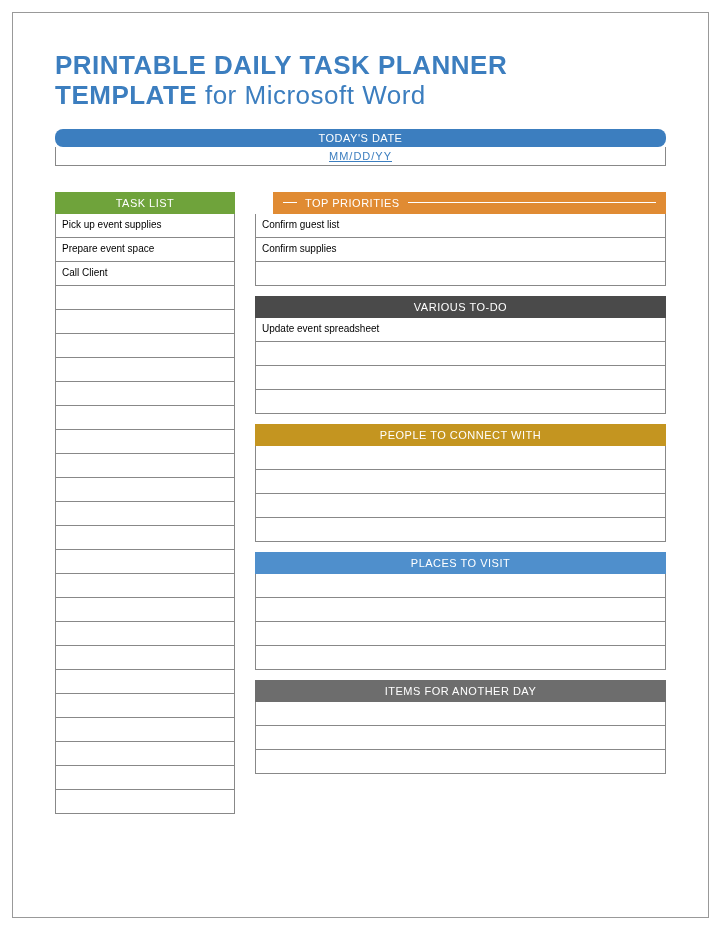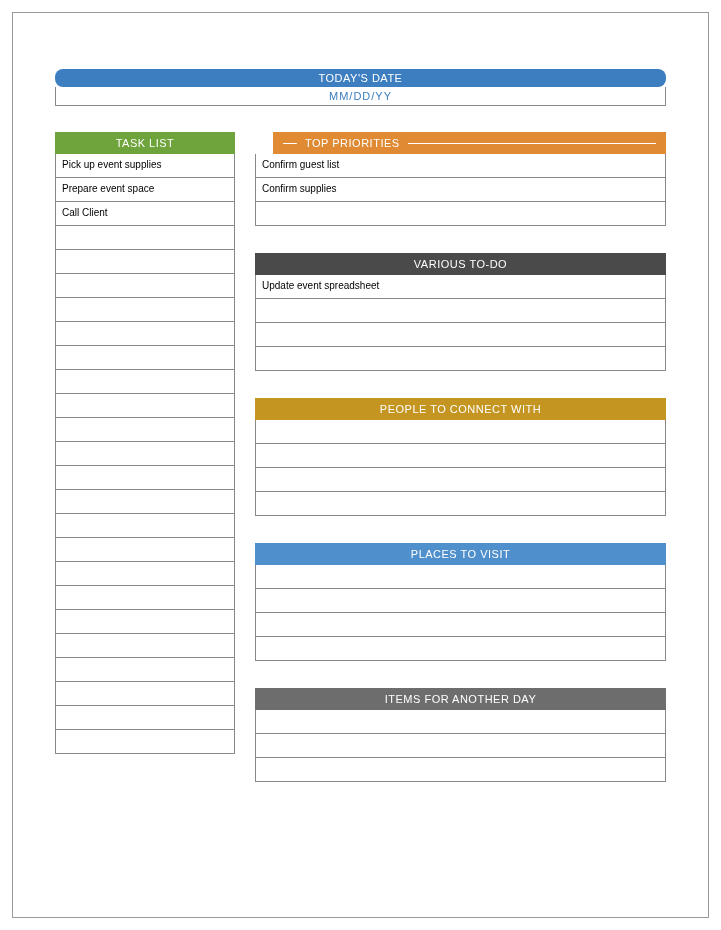--- a/index.html
+++ b/index.html
@@ -36,20 +36,21 @@
     border-radius: 8px;
   }
   .date-value {
     text-align: center;
     color: #3C7EBF;
     font-size: 11px;
     padding: 3px 0;
     border: 1px solid #888;
     border-top: none;
     letter-spacing: 1px;
+    text-decoration: underline;
   }
   .columns {
     display: flex;
     gap: 20px;
     margin-top: 26px;
   }
   .col-left { width: 180px; flex-shrink: 0; }
   .col-right { flex: 1; }
   .section-header {
     color: #fff;
@@ -71,27 +72,33 @@
     border-left: 1px solid #888;
     border-right: 1px solid #888;
     border-bottom: 1px solid #888;
     height: 24px;
     font-size: 10px;
     padding: 5px 6px 0 6px;
     overflow: hidden;
     white-space: nowrap;
   }
   .section + .section { margin-top: 10px; }
-  .col-right .section + .section { margin-top: 27px; }
+  .col-right .section + .section { margin-top: 10px; }
 </style>
 </head>
 <body>
 
 <div class="page">
 
+  <div class="title">
+    <div>PRINTABLE DAILY TASK PLANNER</div>
+    <div>
+      <span>TEMPLATE </span><span class="title-line2">for Microsoft Word</span>
+    </div>
+  </div>
 
   <div class="date-block">
     <div class="date-header">TODAY'S DATE</div>
     <div class="date-value">MM/DD/YY</div>
   </div>
 
   <div class="columns">
 
     <div class="col-left">
       <div class="section">

